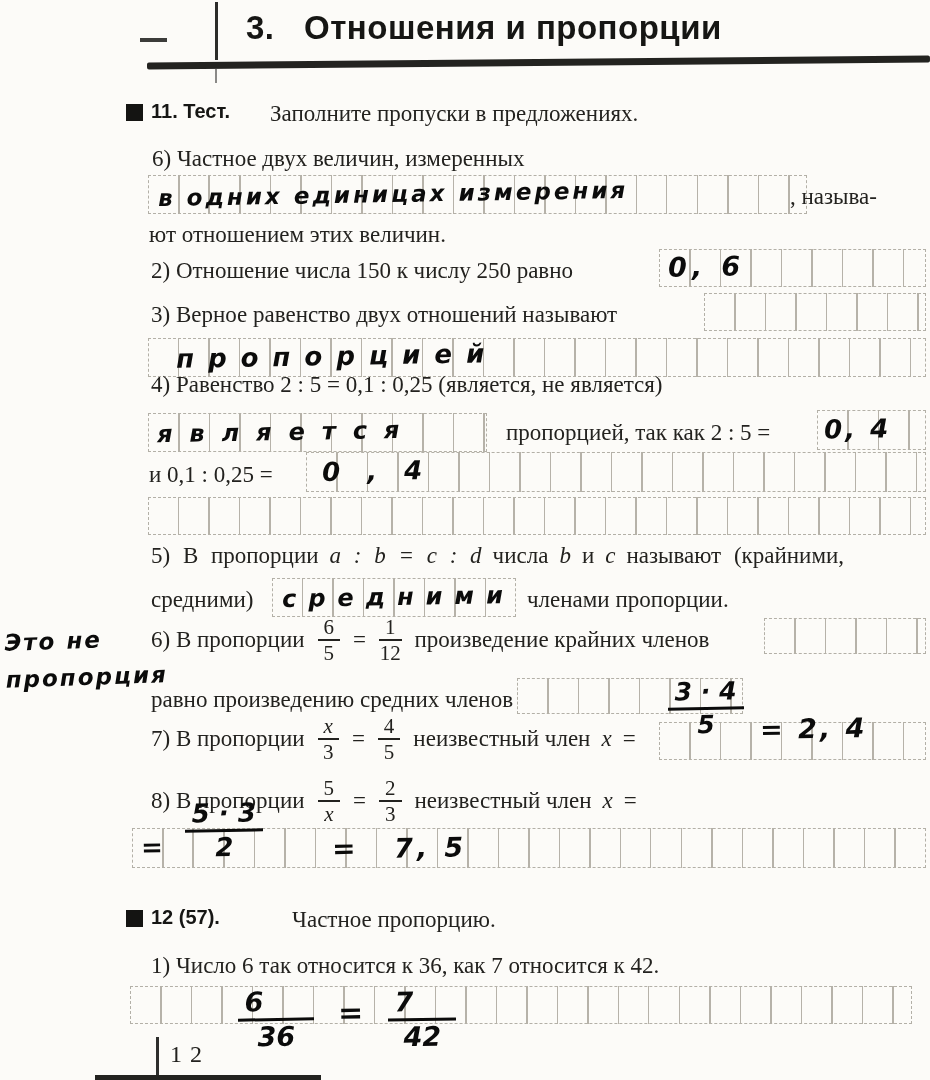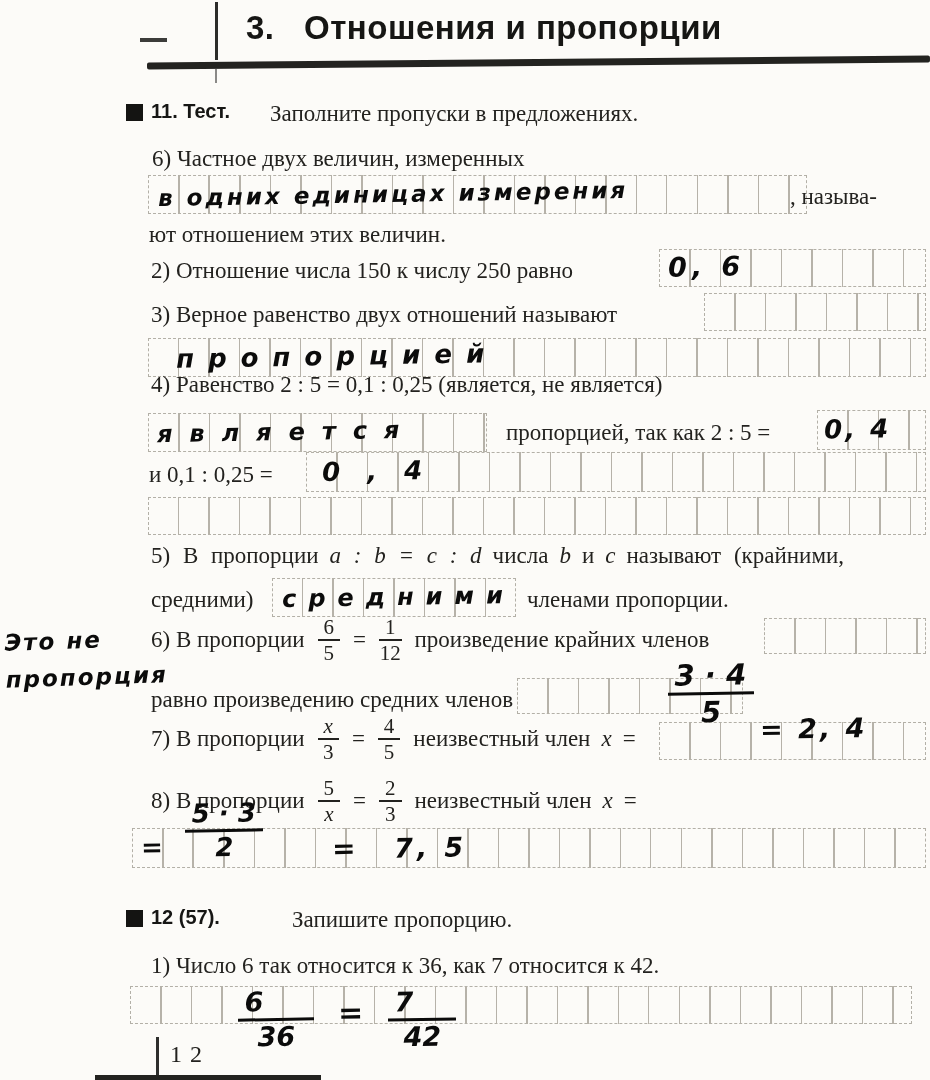--- a/index.html
+++ b/index.html
@@ -133,21 +133,21 @@
     <span>=</span>
     <span class="frac">
       <span class="num">4</span>
       <span class="den">5</span>
     </span>
     <span>неизвестный член</span>
     <span class="var">x</span>
     <span>=</span>
   </div>
   <div class="boxrow" style="left:659px;top:722px;width:265px;height:36px;"></div>
-  <div class="abs hand hfrac" style="left:668px;top:660px;font-size:29px;">
+  <div class="abs hand hfrac" style="left:668px;top:679px;font-size:25px;">
     <span class="hnum">3 · 4</span>
     <span class="hden">5</span>
   </div>
   <div class="abs hand" style="left:760px;top:713px;font-size:27px;letter-spacing:3px;">= 2, 4</div>
 
   <div class="line printed" style="left:151px;top:772px;">
     <span>8) В пропорции</span>
     <span class="frac">
       <span class="num">5</span>
       <span class="den var">x</span>
@@ -165,21 +165,21 @@
   <div class="abs hand" style="left:141px;top:832px;font-size:26px;">=</div>
   <div class="abs hand hfrac" style="left:185px;top:800px;font-size:26px;">
     <span class="hnum">5 · 3</span>
     <span class="hden">2</span>
   </div>
   <div class="abs hand" style="left:332px;top:832px;font-size:28px;">=</div>
   <div class="abs hand" style="left:394px;top:832px;font-size:27px;letter-spacing:4px;">7, 5</div>
 
   <div class="abs sq" style="left:126px;top:910px;"></div>
   <div class="abs bold-sans task-label" style="left:151px;top:906px;">12 (57).</div>
-  <div class="abs printed" style="left:292px;top:907px;">Запишите пропорцию.</div>
+  <div class="abs printed" style="left:292px;top:907px;">Частное пропорцию.</div>
 
   <div class="abs printed" style="left:151px;top:953px;">1) Число 6 так относится к 36, как 7 относится к 42.</div>
   <div class="boxrow" style="left:130px;top:986px;width:780px;height:36px;"></div>
   <div class="abs hand hfrac" style="left:238px;top:988px;font-size:27px;">
     <span class="hnum" style="min-width:62px;">6</span>
     <span class="hden">36</span>
   </div>
   <div class="abs hand" style="left:338px;top:995px;font-size:30px;">=</div>
   <div class="abs hand hfrac" style="left:388px;top:988px;font-size:27px;">
     <span class="hnum" style="min-width:54px;">7</span>

